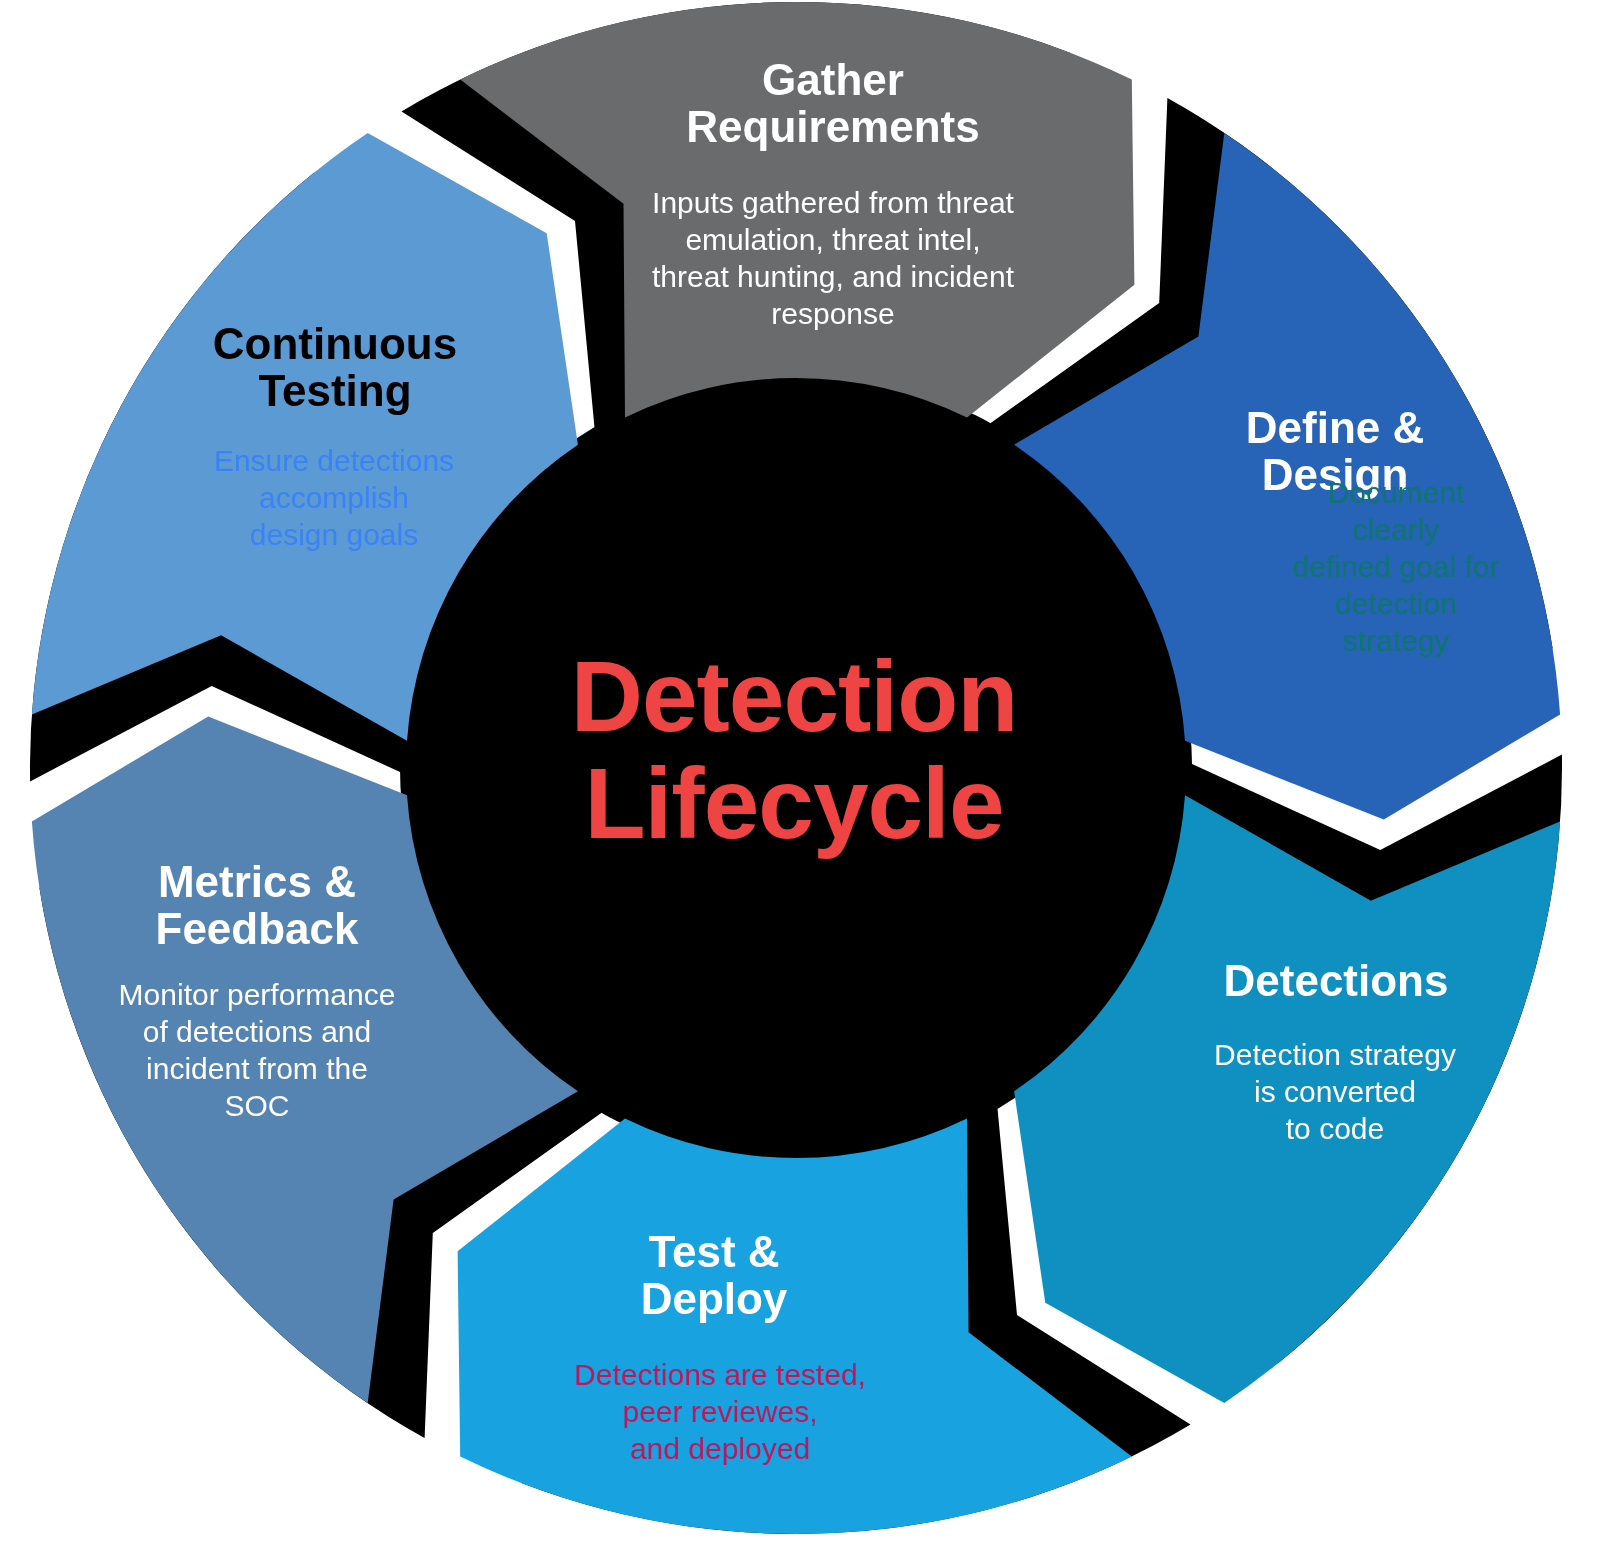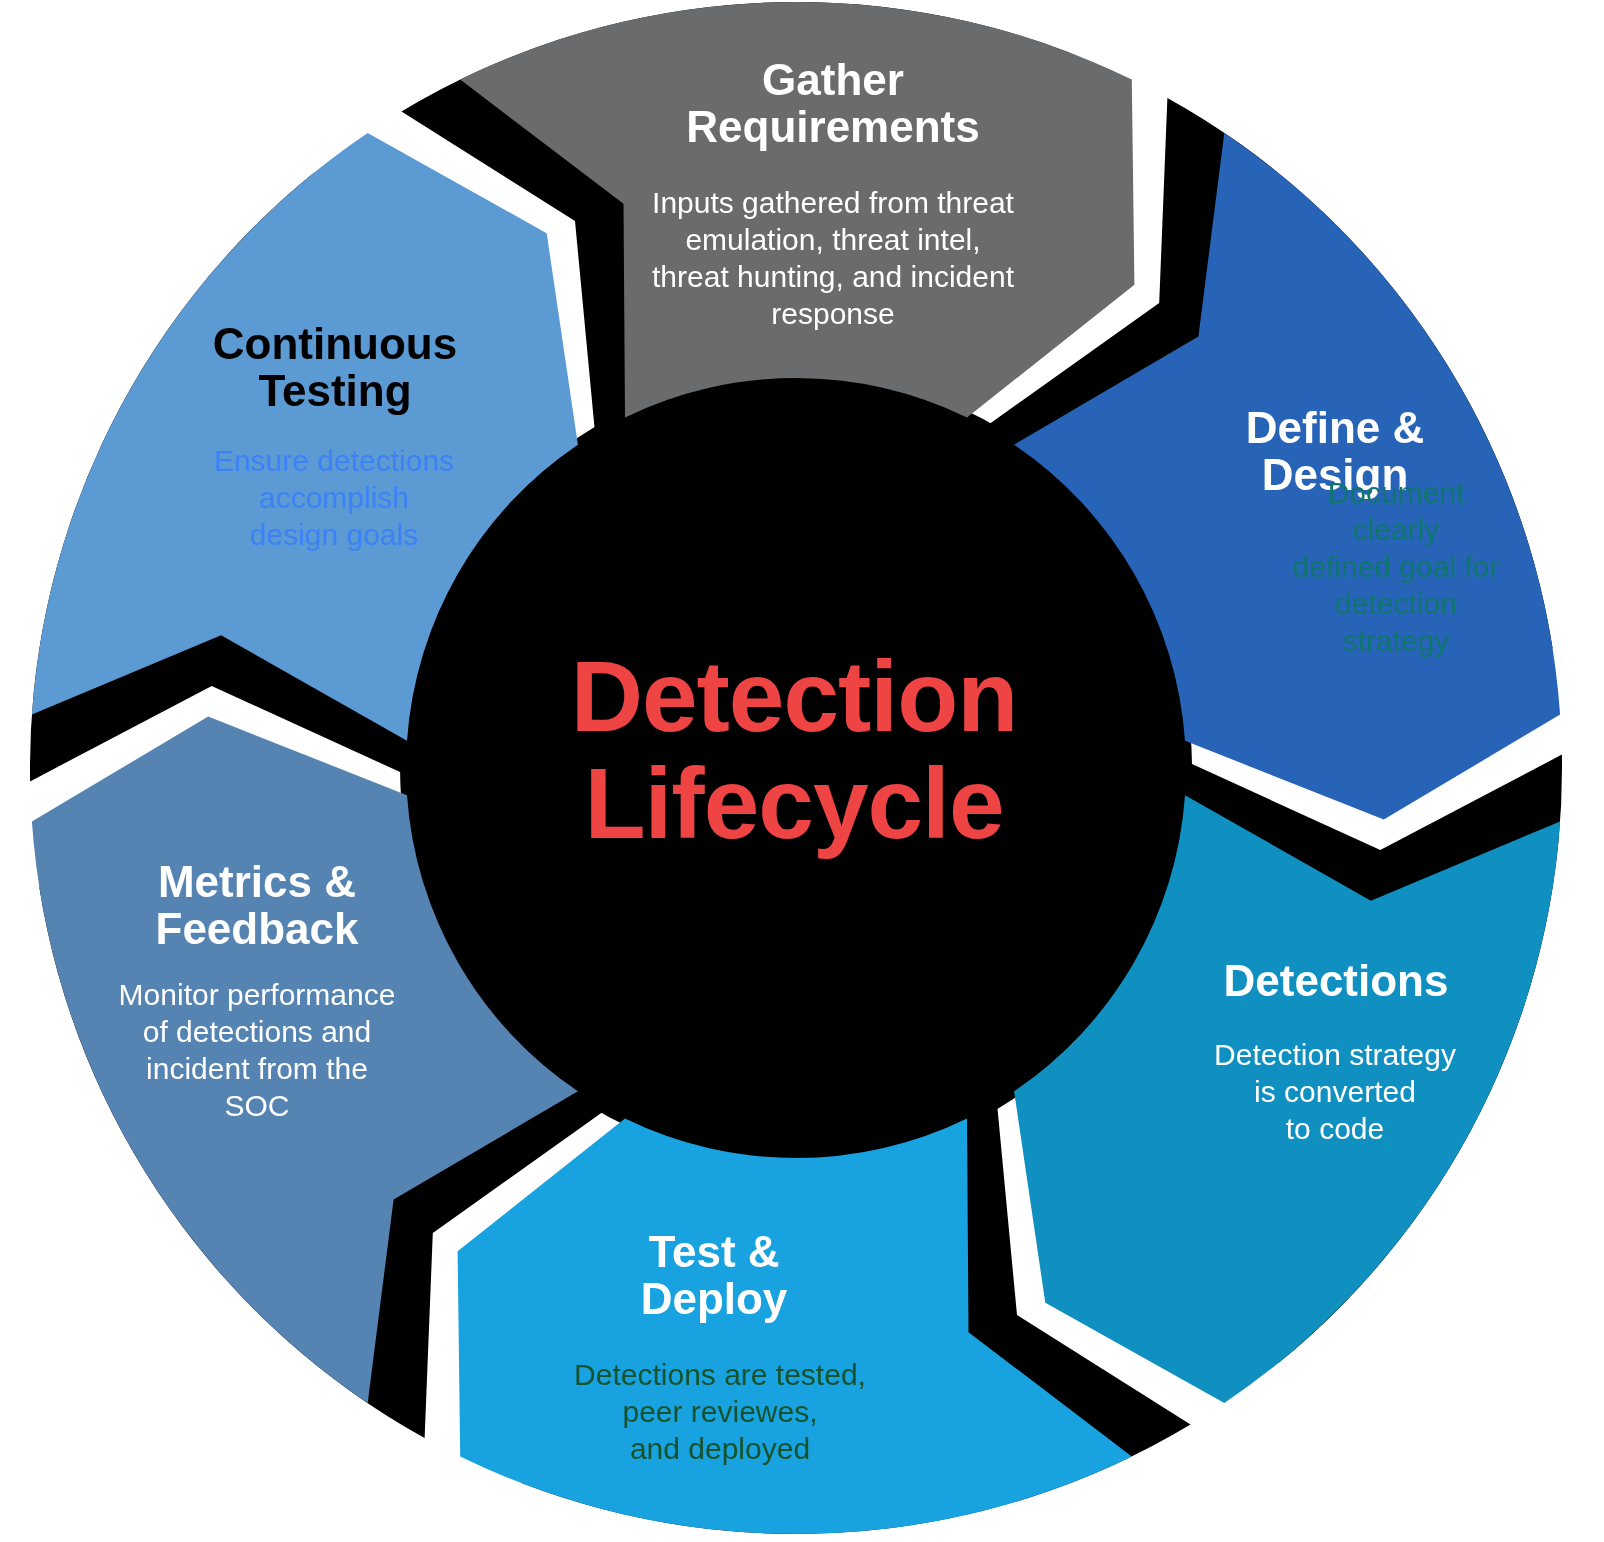--- a/index.html
+++ b/index.html
@@ -94,21 +94,21 @@
 defined goal for
 detection strategy</div>
 
     <div class="seg-title" style="left: 1336px; top: 980px; color: rgb(255, 255, 255);">Detections</div>
     <div class="seg-body" style="left: 1335px; top: 1091px; color: rgb(255, 255, 255);">Detection strategy
 is converted
 to code</div>
 
     <div class="seg-title" style="left: 714px; top: 1275px; color: rgb(255, 255, 255);">Test &amp;
 Deploy</div>
-    <div class="seg-body" style="left: 720px; top: 1411px; color: #14532d;">Detections are tested,
+    <div class="seg-body" style="left: 720px; top: 1411px; color: #be185d;">Detections are tested,
 peer reviewes,
 and deployed</div>
 
     <div class="seg-title" style="left: 257px; top: 905px; color: rgb(255, 255, 255);">Metrics &amp;
 Feedback</div>
     <div class="seg-body" style="left: 257px; top: 1050px; color: rgb(255, 255, 255);">Monitor performance
 of detections and
 incident from the
 SOC</div>
 

